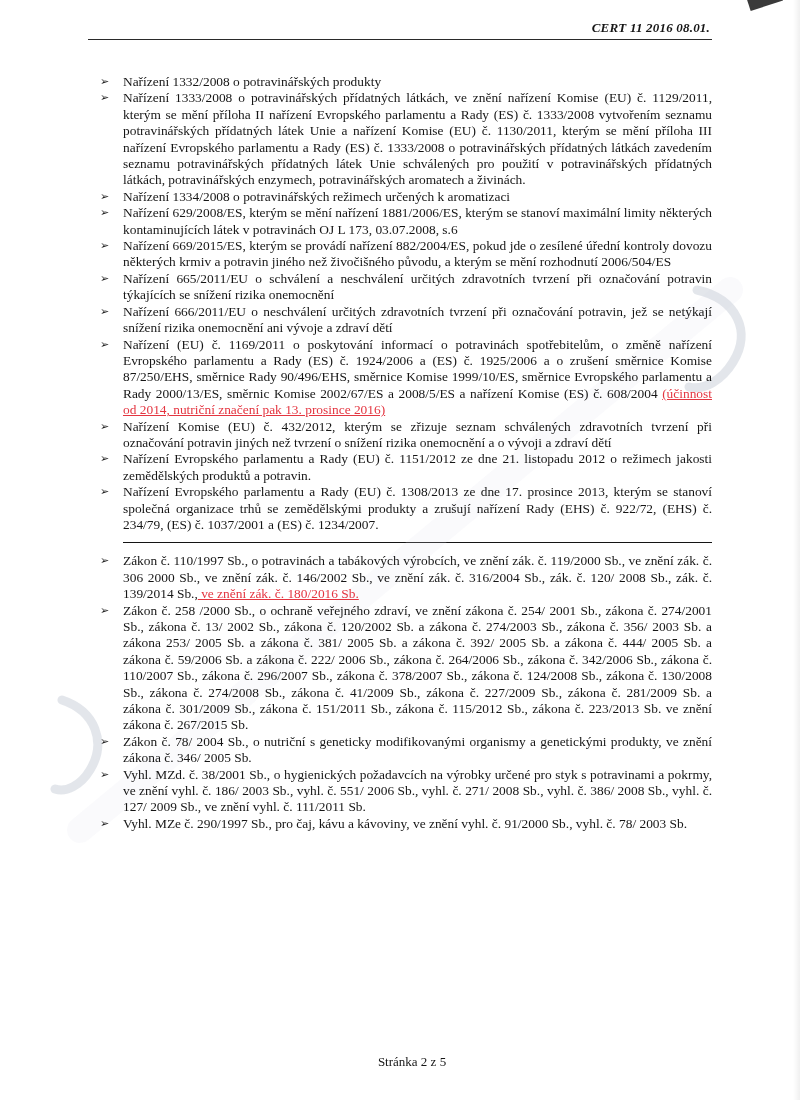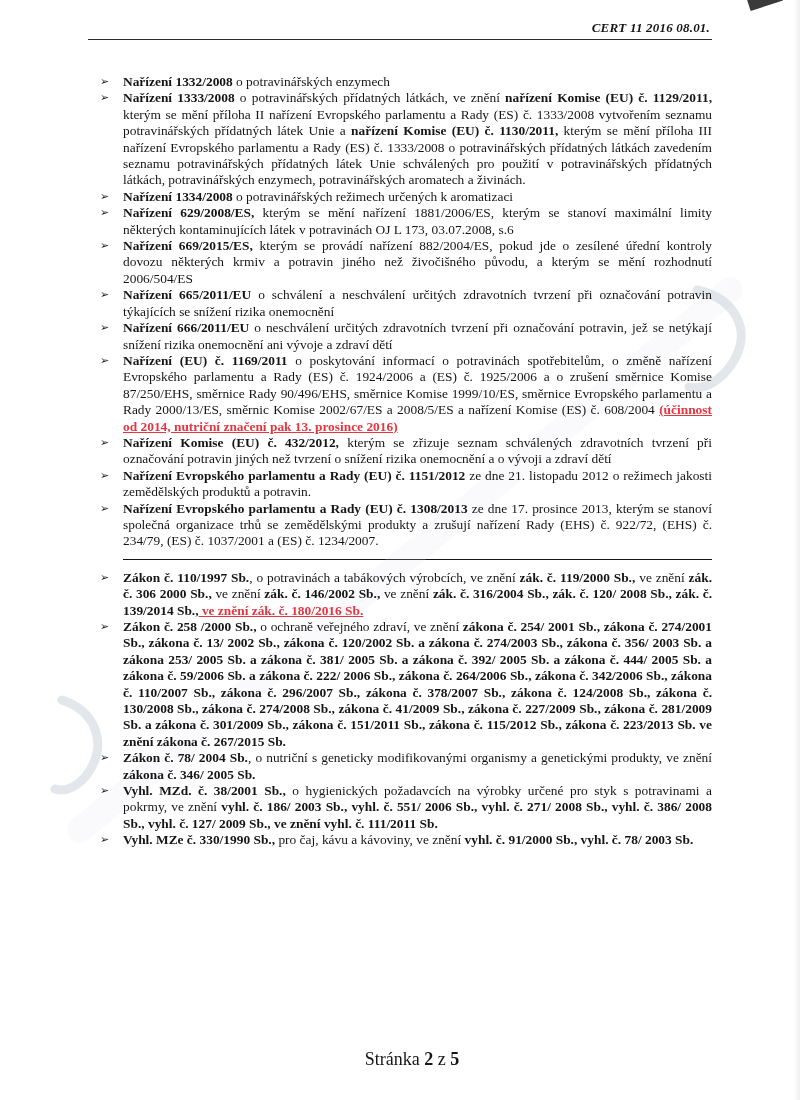--- a/index.html
+++ b/index.html
@@ -32,32 +32,32 @@
     font-size:13.4px;
     line-height:16.4px;
     text-align:justify;
   }
   .bullet{
     position:absolute;left:0;top:0;
     font-family:"DejaVu Sans",sans-serif;
     font-size:11px;line-height:16.4px;
     color:#1b1b1b;
   }
-  .b{font-weight:bold;}
+  .b{font-weight:normal;}
   .r{color:#e43540;}
   .u{text-decoration:underline;}
   .group-rule{
     border:0;border-top:1.8px solid #141414;
     margin:9px 0 10px 23px;
   }
   
   .footer{
     position:absolute;left:0;right:0;bottom:30px;
     text-align:center;
-    font-size:18px;
+    font-size:13px;
     padding-left:24px;
   }
   
   .watermark{position:absolute;inset:0;pointer-events:none;}
   .edge-shadow{
     position:absolute;top:0;right:0;bottom:0;width:7px;
     background:linear-gradient(to right, rgba(0,0,0,0), rgba(0,0,0,0.06));
     pointer-events:none;
   }
   .corner-mark{
@@ -80,37 +80,37 @@
   <div class="corner-mark"></div>
   <div class="edge-shadow"></div>
 
   <div class="header">
     <div class="doc-ref">CERT 11 2016 08.01.</div>
     <hr class="head-rule">
   </div>
 
   <div class="content">
     <ul class="doc-list">
-        <li><span class="bullet">➢</span><span class="b ">Nařízení 1332/2008</span><span class=""> o potravinářských enzymech</span></li>
+        <li><span class="bullet">➢</span><span class="b ">Nařízení 1332/2008</span><span class=""> o potravinářských produkty</span></li>
         <li><span class="bullet">➢</span><span class="b ">Nařízení 1333/2008</span><span class=""> o potravinářských přídatných látkách, ve znění </span><span class="b ">nařízení Komise (EU) č. 1129/2011,</span><span class=""> kterým se mění příloha II nařízení Evropského parlamentu a Rady (ES) č. 1333/2008 vytvořením seznamu potravinářských přídatných látek Unie a </span><span class="b ">nařízení Komise (EU) č. 1130/2011,</span><span class=""> kterým se mění příloha III nařízení Evropského parlamentu a Rady (ES) č. 1333/2008 o potravinářských přídatných látkách zavedením seznamu potravinářských přídatných látek Unie schválených pro použití v potravinářských přídatných látkách, potravinářských enzymech, potravinářských aromatech a živinách.</span></li>
         <li><span class="bullet">➢</span><span class="b ">Nařízení 1334/2008</span><span class=""> o potravinářských režimech určených k aromatizaci</span></li>
         <li><span class="bullet">➢</span><span class="b ">Nařízení 629/2008/ES,</span><span class=""> kterým se mění nařízení 1881/2006/ES, kterým se stanoví maximální limity některých kontaminujících látek v potravinách  OJ L 173, 03.07.2008, s.6</span></li>
         <li><span class="bullet">➢</span><span class="b ">Nařízení 669/2015/ES,</span><span class=""> kterým se provádí nařízení  882/2004/ES, pokud jde o zesílené úřední kontroly dovozu některých krmiv a potravin jiného než živočišného původu, a kterým se mění rozhodnutí 2006/504/ES</span></li>
         <li><span class="bullet">➢</span><span class="b ">Nařízení 665/2011/EU</span><span class=""> o schválení a neschválení určitých zdravotních tvrzení při označování potravin týkajících se snížení rizika onemocnění</span></li>
         <li><span class="bullet">➢</span><span class="b ">Nařízení 666/2011/EU</span><span class=""> o neschválení určitých zdravotních tvrzení při označování potravin, jež se netýkají snížení rizika onemocnění ani vývoje a zdraví dětí</span></li>
         <li><span class="bullet">➢</span><span class="b ">Nařízení (EU) č. 1169/2011</span><span class="">  o poskytování informací o potravinách spotřebitelům, o změně nařízení Evropského parlamentu a Rady (ES) č. 1924/2006 a (ES) č. 1925/2006 a o zrušení směrnice Komise 87/250/EHS, směrnice Rady 90/496/EHS, směrnice Komise 1999/10/ES, směrnice Evropského parlamentu a Rady 2000/13/ES, směrnic Komise 2002/67/ES a 2008/5/ES a nařízení Komise (ES) č. 608/2004 </span><span class="b r u">(účinnost od 2014, nutriční značení pak 13. prosince 2016)</span></li>
         <li><span class="bullet">➢</span><span class="b ">Nařízení Komise (EU) č. 432/2012,</span><span class=""> kterým se zřizuje seznam schválených zdravotních tvrzení při označování potravin jiných než tvrzení o snížení rizika onemocnění a o vývoji a zdraví dětí</span></li>
         <li><span class="bullet">➢</span><span class="b ">Nařízení Evropského parlamentu a Rady (EU) č. 1151/2012</span><span class=""> ze dne 21. listopadu 2012 o režimech jakosti zemědělských produktů a potravin.</span></li>
         <li><span class="bullet">➢</span><span class="b ">Nařízení Evropského parlamentu a Rady (EU) č. 1308/2013</span><span class=""> ze dne 17. prosince 2013, kterým se stanoví společná organizace trhů se zemědělskými produkty a zrušují nařízení Rady (EHS) č. 922/72, (EHS) č. 234/79, (ES) č. 1037/2001 a (ES) č. 1234/2007.</span></li>
       </ul>
     <hr class="group-rule">
     <ul class="doc-list">
         <li><span class="bullet">➢</span><span class="b ">Zákon č. 110/1997 Sb.</span><span class="">, o potravinách a tabákových výrobcích, ve znění </span><span class="b ">zák. č. 119/2000 Sb.,</span><span class=""> ve znění </span><span class="b ">zák. č. 306 2000 Sb.,</span><span class=""> ve znění </span><span class="b ">zák. č. 146/2002 Sb.,</span><span class=""> ve znění </span><span class="b ">zák. č. 316/2004 Sb., zák. č. 120/ 2008 Sb., zák. č. 139/2014 Sb.,</span><span class="b r u"> ve znění zák. č. 180/2016 Sb.</span></li>
         <li><span class="bullet">➢</span><span class="b ">Zákon č. 258 /2000 Sb.,</span><span class=""> o ochraně veřejného zdraví, ve znění </span><span class="b ">zákona č. 254/ 2001 Sb., zákona č. 274/2001 Sb., zákona č. 13/ 2002 Sb., zákona č. 120/2002 Sb. a zákona č. 274/2003 Sb., zákona č. 356/ 2003 Sb. a zákona 253/ 2005 Sb. a zákona č. 381/ 2005 Sb. a zákona č. 392/ 2005 Sb. a zákona č. 444/ 2005 Sb. a zákona č. 59/2006 Sb. a zákona č. 222/ 2006 Sb., zákona č. 264/2006 Sb., zákona č. 342/2006 Sb., zákona č. 110/2007 Sb., zákona č. 296/2007 Sb., zákona č. 378/2007 Sb., zákona č. 124/2008 Sb., zákona č. 130/2008 Sb., zákona č. 274/2008 Sb., zákona č. 41/2009 Sb., zákona č. 227/2009 Sb., zákona č. 281/2009 Sb. a zákona č. 301/2009 Sb., zákona č. 151/2011 Sb., zákona č. 115/2012 Sb., zákona č. 223/2013 Sb. ve znění zákona č. 267/2015 Sb.</span></li>
         <li><span class="bullet">➢</span><span class="b ">Zákon č. 78/ 2004 Sb.</span><span class="">, o nutriční s geneticky modifikovanými organismy a genetickými produkty, ve znění </span><span class="b ">zákona č. 346/ 2005 Sb.</span></li>
         <li><span class="bullet">➢</span><span class="b ">Vyhl. MZd. č. 38/2001 Sb.,</span><span class=""> o hygienických požadavcích na výrobky určené pro styk s potravinami a pokrmy, ve znění </span><span class="b ">vyhl. č. 186/ 2003 Sb., vyhl. č. 551/ 2006 Sb., vyhl. č. 271/ 2008 Sb., vyhl. č. 386/ 2008 Sb., vyhl. č. 127/ 2009 Sb., ve znění vyhl. č. 111/2011 Sb.</span></li>
-        <li><span class="bullet">➢</span><span class="b ">Vyhl. MZe č. 330/1990 Sb.,</span><span class=""> pro čaj, kávu a kávoviny, ve znění </span><span class="b ">vyhl. č. 91/2000 Sb., vyhl. č. 78/ 2003 Sb.</span></li>
+        <li><span class="bullet">➢</span><span class="b ">Vyhl. MZe č. 290/1997 Sb.,</span><span class=""> pro čaj, kávu a kávoviny, ve znění </span><span class="b ">vyhl. č. 91/2000 Sb., vyhl. č. 78/ 2003 Sb.</span></li>
       </ul>
   </div>
 
   <div class="footer"><span style="white-space:pre">Stránka </span><span class="b">2</span><span style="white-space:pre"> z </span><span class="b">5</span></div>
 
 </div>
 
 </body></html>

